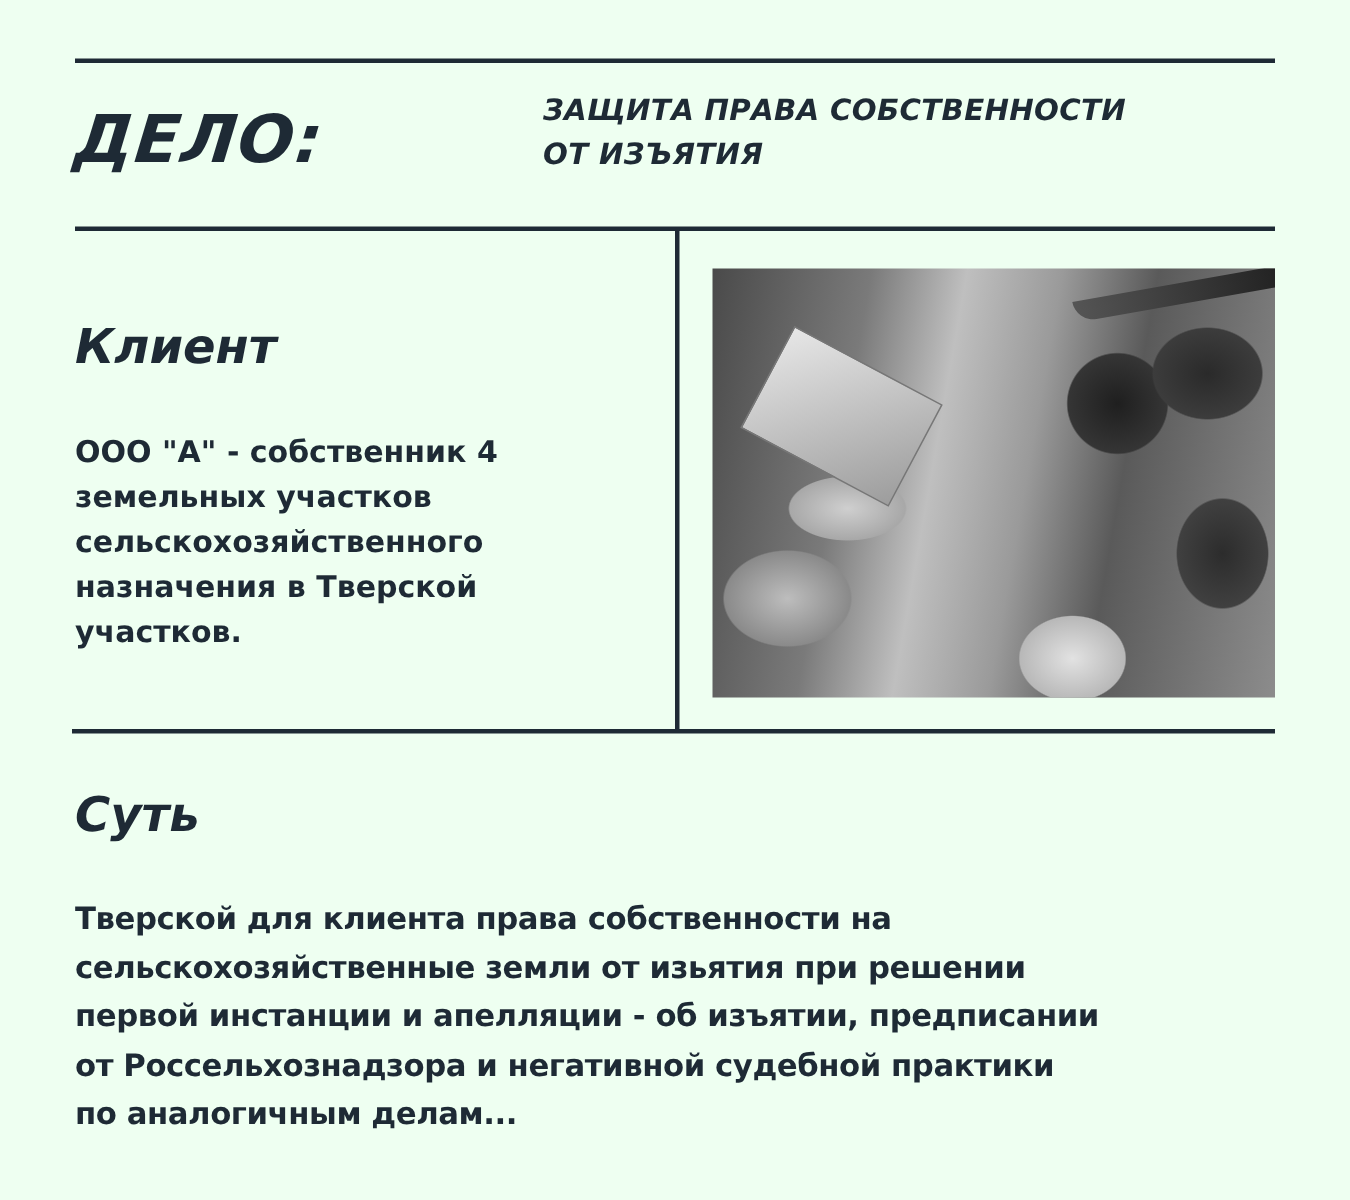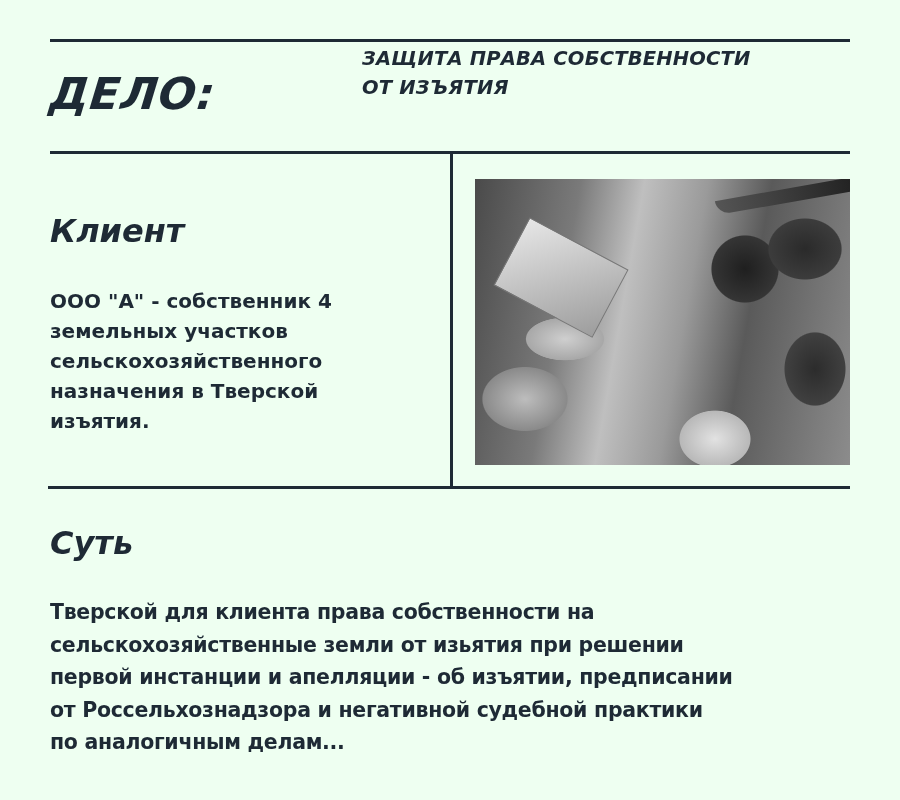--- a/index.html
+++ b/index.html
@@ -15,21 +15,21 @@
     .vline { position: absolute; width: 3px; background: #1e2a35; }
     .case-label {
       position: absolute; left: 50px; top: 72px;
       font-family: "DejaVu Sans", sans-serif;
       font-weight: 900; font-style: italic;
       font-size: 44px; letter-spacing: 1px;
       transform: skewX(-6deg);
       line-height: 1;
     }
     .case-title {
-      position: absolute; left: 362px; top: 44px;
+      position: absolute; left: 362px; top: 59px;
       font-family: "DejaVu Sans", sans-serif;
       font-weight: bold; font-style: italic;
       font-size: 19.5px; line-height: 29px;
       text-transform: uppercase;
       letter-spacing: 0.2px;
     }
     .case-title span { display: block; white-space: nowrap; }
     .section-heading {
       position: absolute;
       font-family: "DejaVu Sans", sans-serif;
@@ -90,21 +90,21 @@
 
 <div class="hline" style="left:50px; top:151px; width:800px;"></div>
 
 <div class="section-heading" style="left:50px; top:215px;font-style:italic;">Клиент</div>
 
 <div class="client-text">
   <span>ООО "А" - собственник 4</span>
   <span>земельных участков</span>
   <span>сельскохозяйственного</span>
   <span>назначения в Тверской</span>
-  <span>изъятия.</span>
+  <span>участков.</span>
 </div>
 
 <div class="vline" style="left:450px; top:152px; height:336px;"></div>
 
 <div class="photo" title="black-and-white collage: man in suit pocketing banknotes, knife cutting clumps of soil with grass">
   <div class="notes"></div>
   <div class="knife"></div>
 </div>
 
 <div class="hline" style="left:48px; top:486px; width:802px;"></div>

